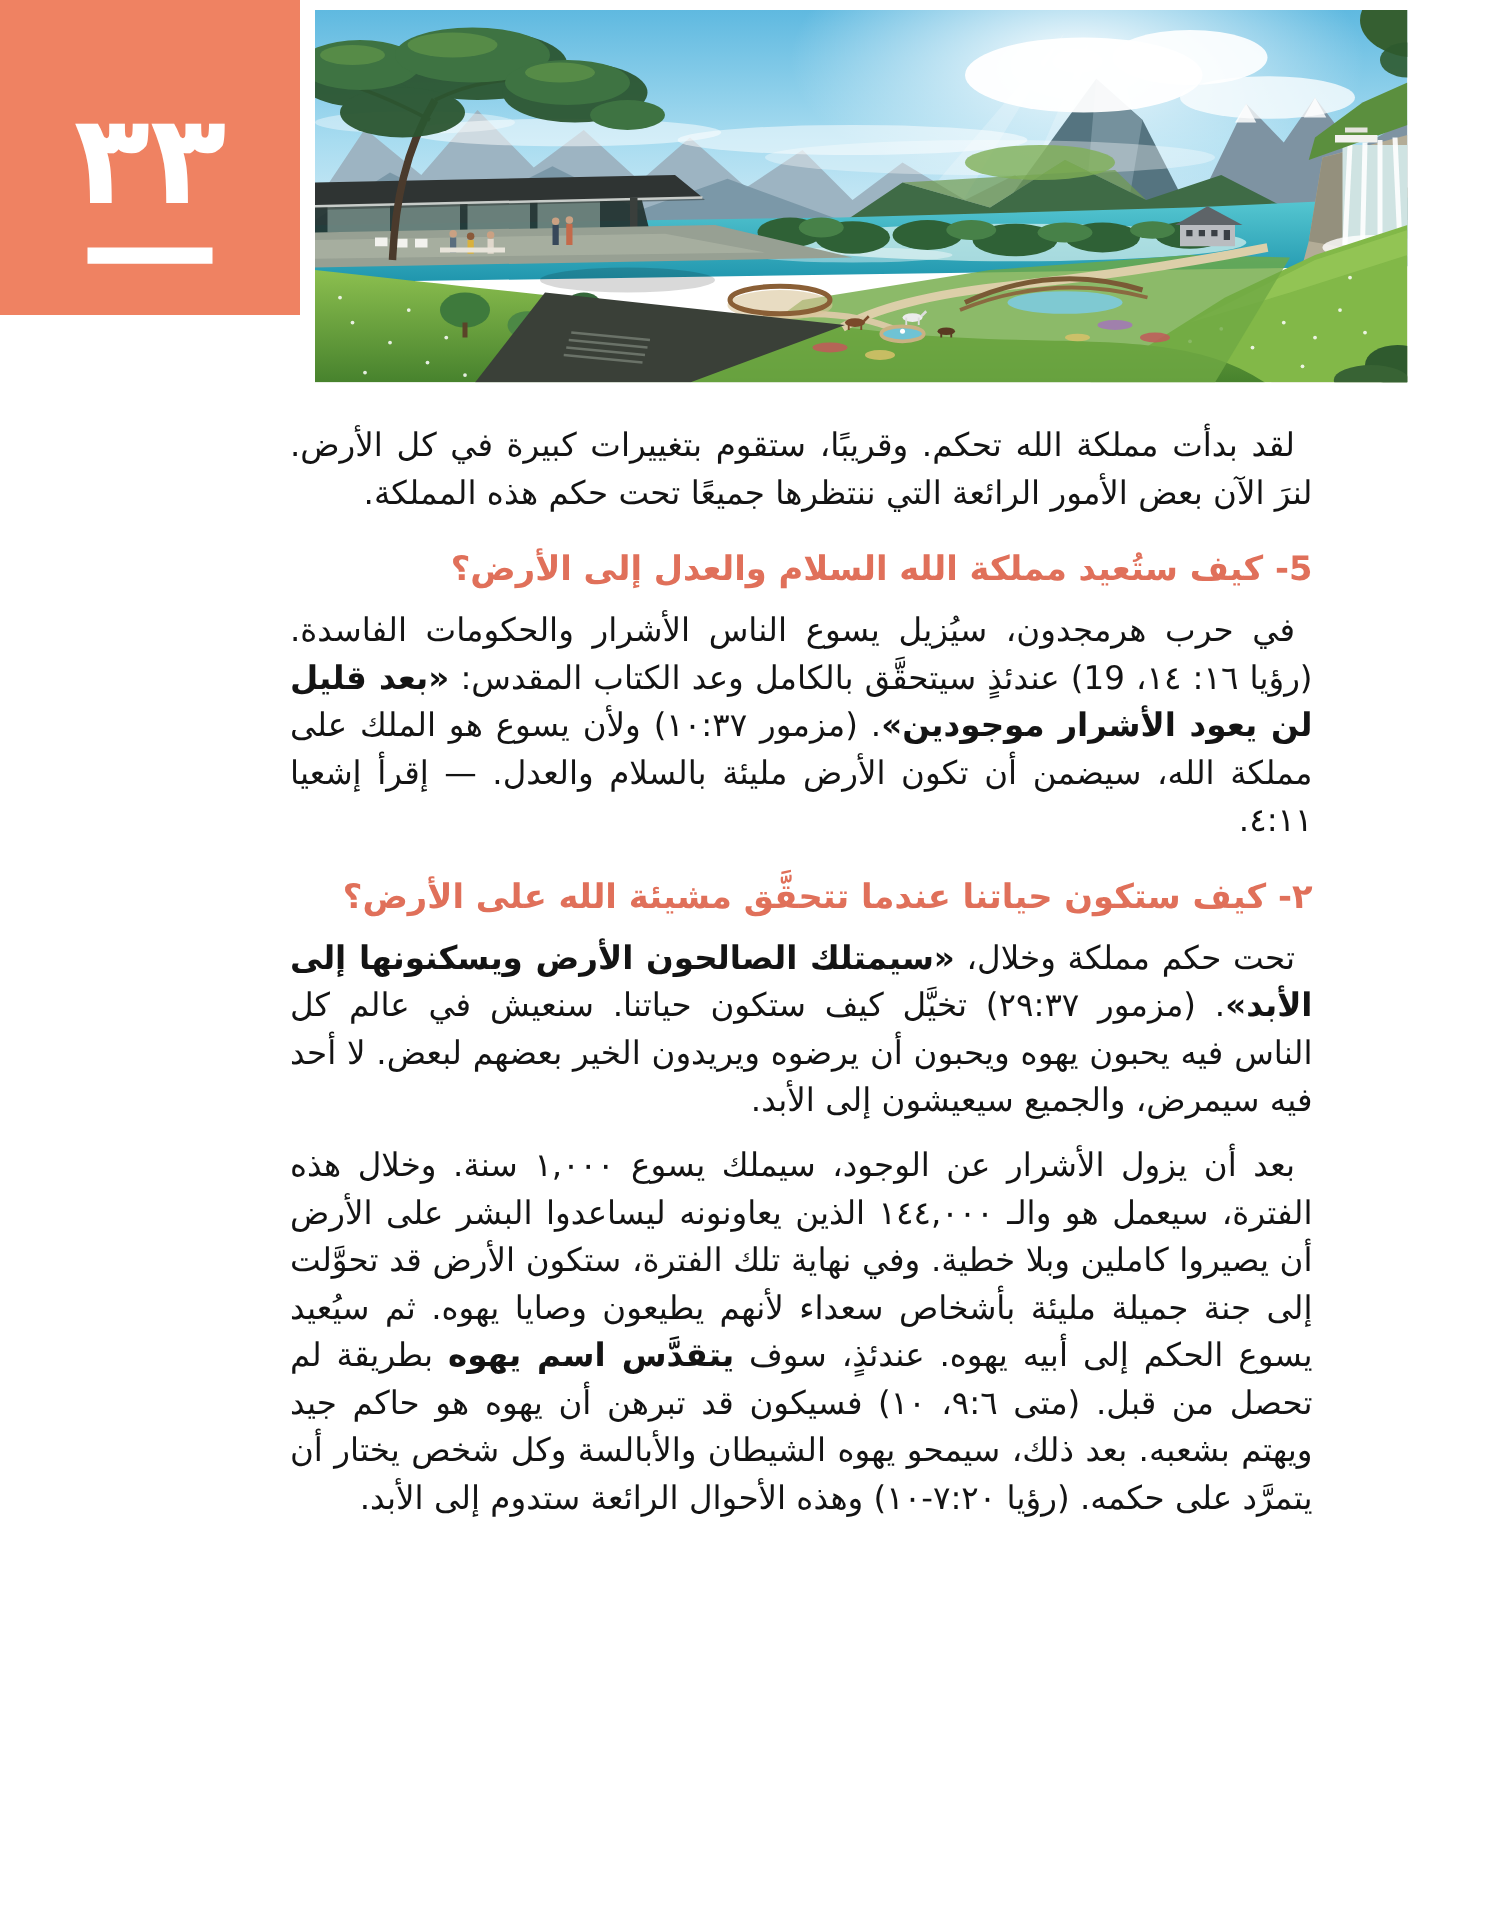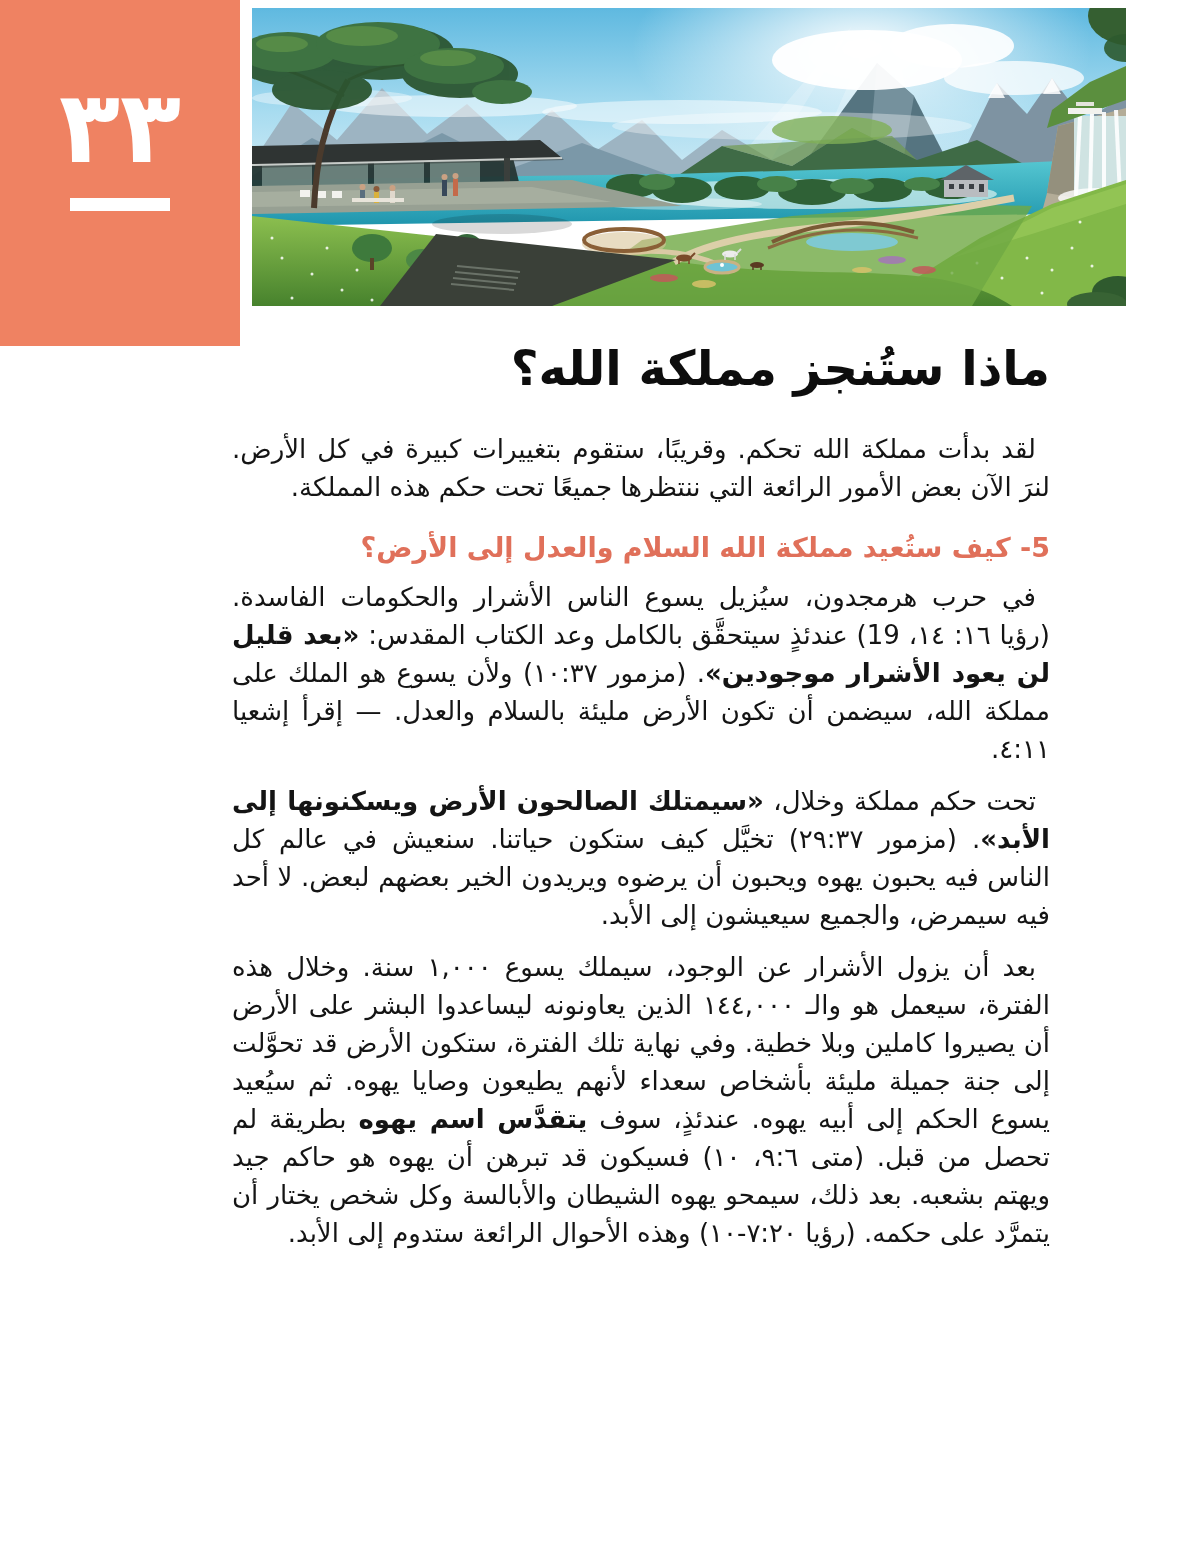--- a/index.html
+++ b/index.html
@@ -1,19 +1,19 @@
 <!DOCTYPE html>
 <html lang="ar"><head>
 <meta charset="utf-8">
 <style>
   html,body{margin:0;padding:0;background:#ffffff;}
   .page{position:relative;width:1200px;height:1543px;background:#fff;overflow:hidden;
         font-family:"DejaVu Sans",sans-serif;}
   
-  .lesson-box{position:absolute;left:0;top:0;width:240px;height:346px;background:#ef8262;}
+  .lesson-box{position:absolute;left:0;top:0;width:240px;height:252px;background:#ef8262;}
   .lesson-number{position:absolute;left:0;top:78px;width:100%;text-align:center;
         color:#ffffff;font-size:100px;font-weight:bold;line-height:1;}
   .lesson-underline{position:absolute;left:70px;top:198px;width:100px;height:13px;background:#ffffff;}
   .hero{position:absolute;left:252px;top:8px;width:874px;height:298px;overflow:hidden;}
   .hero svg{display:block;}
   
   .article{position:absolute;top:338px;left:232px;width:818px;direction:rtl;color:#141414;}
   .article h1{margin:0 0 32px 0;font-size:48px;line-height:60px;font-weight:bold;
         text-align:right;color:#0d0d0d;}
   .para{margin:0 0 14px 0;font-size:26px;line-height:38px;text-align:justify;text-indent:14px;}
@@ -265,25 +265,25 @@
         <circle cx="40" cy="290" r="1.5"></circle>
           <circle cx="120" cy="292" r="1.5"></circle>
           <circle cx="20" cy="230" r="1.5"></circle>
         <circle cx="75" cy="240" r="1.5"></circle>
           <circle cx="105" cy="262" r="1.5"></circle>
       </g>
     </svg>
   </div>
 
   <main class="article">
-    <h1>ماذا ستُنجز مملكة الله؟</h1>
 
     <p class="para">لقد بدأت مملكة الله تحكم. وقريبًا، ستقوم بتغييرات كبيرة في كل الأرض. لنرَ الآن بعض الأمور الرائعة التي ننتظرها جميعًا تحت حكم هذه المملكة.</p>
 
     <h2 class="section-heading">5- كيف ستُعيد مملكة الله السلام والعدل إلى الأرض؟</h2>
     <p class="para"><span>في حرب هرمجدون، سيُزيل يسوع الناس الأشرار والحكومات الفاسدة. (رؤيا ١٦: ١٤، 19) عندئذٍ سيتحقَّق بالكامل وعد الكتاب المقدس: </span><span class="b">«بعد قليل لن يعود الأشرار موجودين»</span><span>. (مزمور ١٠:٣٧) ولأن يسوع هو الملك على مملكة الله، سيضمن أن تكون الأرض مليئة بالسلام والعدل. — إقرأ إشعيا ٤:١١.</span></p>
 
+    <h2 class="section-heading">٢- كيف ستكون حياتنا عندما تتحقَّق مشيئة الله على الأرض؟</h2>
     <p class="para"><span>تحت حكم مملكة وخلال، </span><span class="b">«سيمتلك الصالحون الأرض ويسكنونها إلى الأبد»</span><span>. (مزمور ٢٩:٣٧) تخيَّل كيف ستكون حياتنا. سنعيش في عالم كل الناس فيه يحبون يهوه ويحبون أن يرضوه ويريدون الخير بعضهم لبعض. لا أحد فيه سيمرض، والجميع سيعيشون إلى الأبد.</span></p>
 
     <p class="para"><span>بعد أن يزول الأشرار عن الوجود، سيملك يسوع ١,٠٠٠ سنة. وخلال هذه الفترة، سيعمل هو والـ ١٤٤,٠٠٠ الذين يعاونونه ليساعدوا البشر على الأرض أن يصيروا كاملين وبلا خطية. وفي نهاية تلك الفترة، ستكون الأرض قد تحوَّلت إلى جنة جميلة مليئة بأشخاص سعداء لأنهم يطيعون وصايا يهوه. ثم سيُعيد يسوع الحكم إلى أبيه يهوه. عندئذٍ، سوف </span><span class="b">يتقدَّس اسم يهوه</span><span> بطريقة لم تحصل من قبل. (متى ٩:٦، ١٠) فسيكون قد تبرهن أن يهوه هو حاكم جيد ويهتم بشعبه. بعد ذلك، سيمحو يهوه الشيطان والأبالسة وكل شخص يختار أن يتمرَّد على حكمه. (رؤيا ٧:٢٠-١٠) وهذه الأحوال الرائعة ستدوم إلى الأبد.</span></p>
   </main>
 
 </div>
 
 </body></html>

